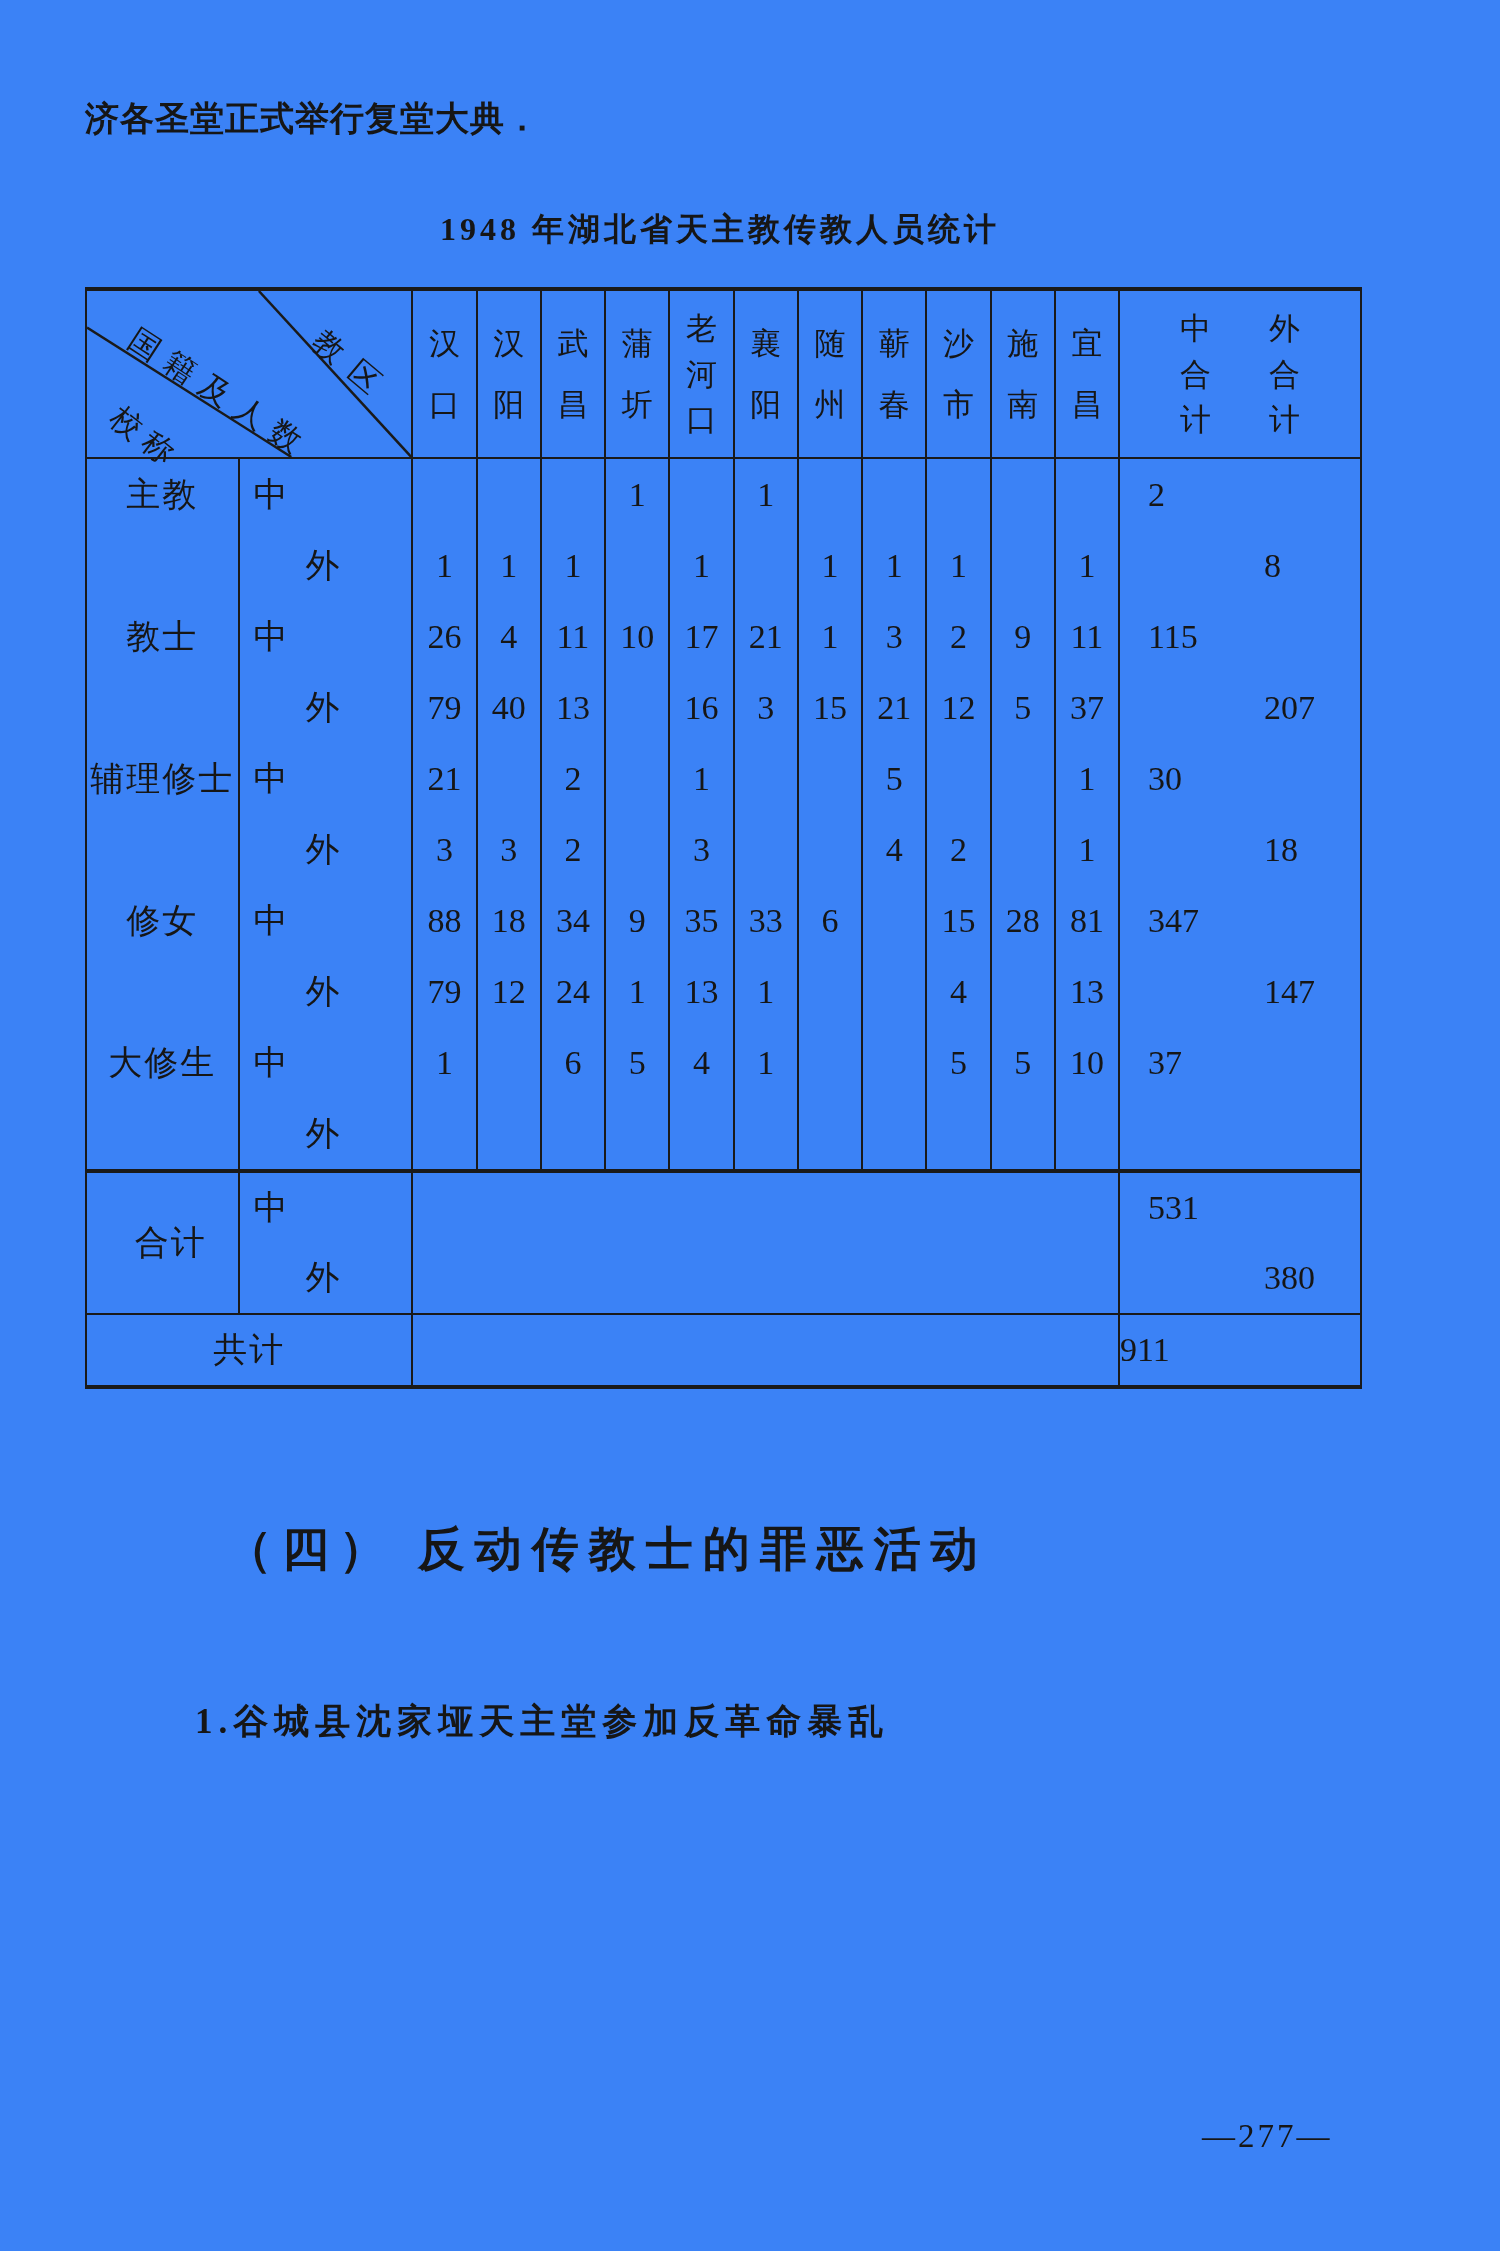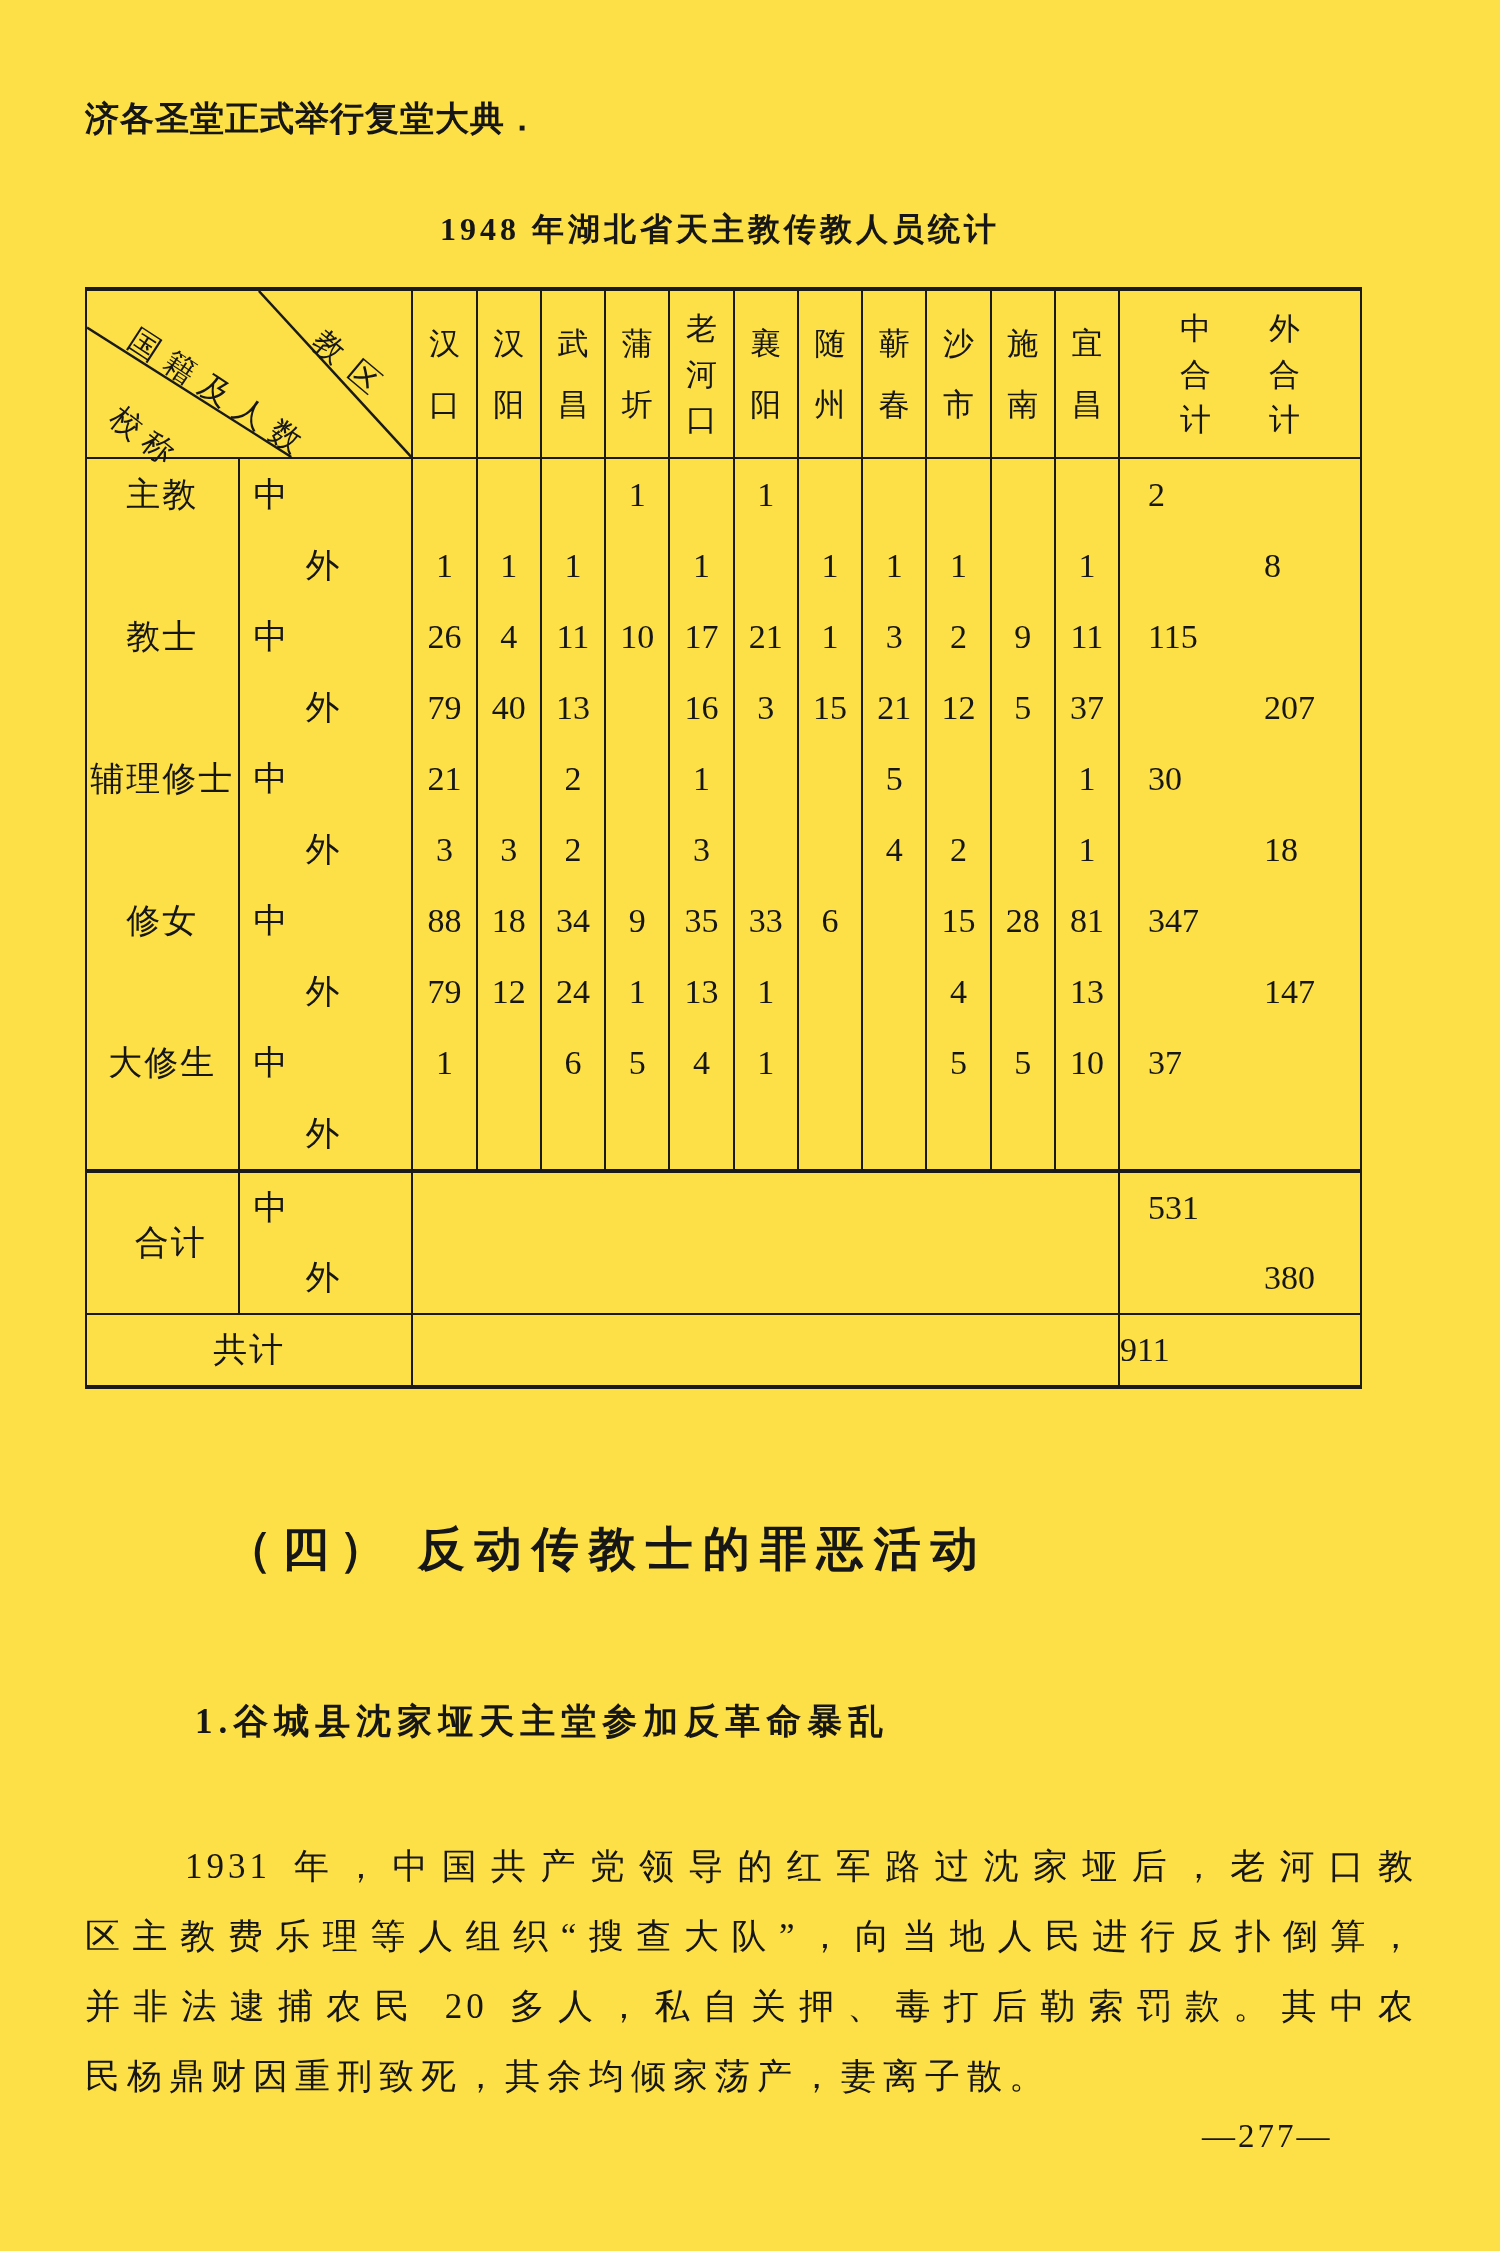--- a/index.html
+++ b/index.html
@@ -1,19 +1,19 @@
 <!DOCTYPE html>
 <html><head>
 <meta charset="utf-8">
 <style>
   html,body{margin:0;padding:0;background:#ffffff;}
   .page{
     position:relative;
     width:1500px;height:2251px;
-    background:#fde047;
+    background:#3b82f6;
     color:#161616;
     font-family:"Liberation Serif","DejaVu Serif",serif;
     overflow:hidden;
   }
   
   .intro{position:absolute;left:85px;top:96px;font-size:34px;letter-spacing:1px;font-weight:bold;}
   .table-title{position:absolute;left:440px;top:208px;font-size:32px;font-weight:bold;letter-spacing:4px;}
 
   
   table.stats{
@@ -428,22 +428,16 @@
         <td class="grand-label" colspan="2">共计</td>
         <td class="sum-empty" colspan="11"></td>
         <td class="grand-value">911</td>
       </tr>
     </tbody>
   </table>
 
   <div class="section-heading">（四） 反动传教士的罪恶活动</div>
   <div class="sub-heading">1.谷城县沈家垭天主堂参加反革命暴乱</div>
 
-  <div class="paragraph">
-    <div class="para-line first">1931 年，中国共产党领导的红军路过沈家垭后，老河口教</div>
-    <div class="para-line">区主教费乐理等人组织“搜查大队”，向当地人民进行反扑倒算，</div>
-    <div class="para-line">并非法逮捕农民 20 多人，私自关押、毒打后勒索罚款。其中农</div>
-    <div class="para-line last">民杨鼎财因重刑致死，其余均倾家荡产，妻离子散。</div>
-  </div>
 
   <div class="page-number">—277—</div>
 
 </div>
 
 </body></html>

